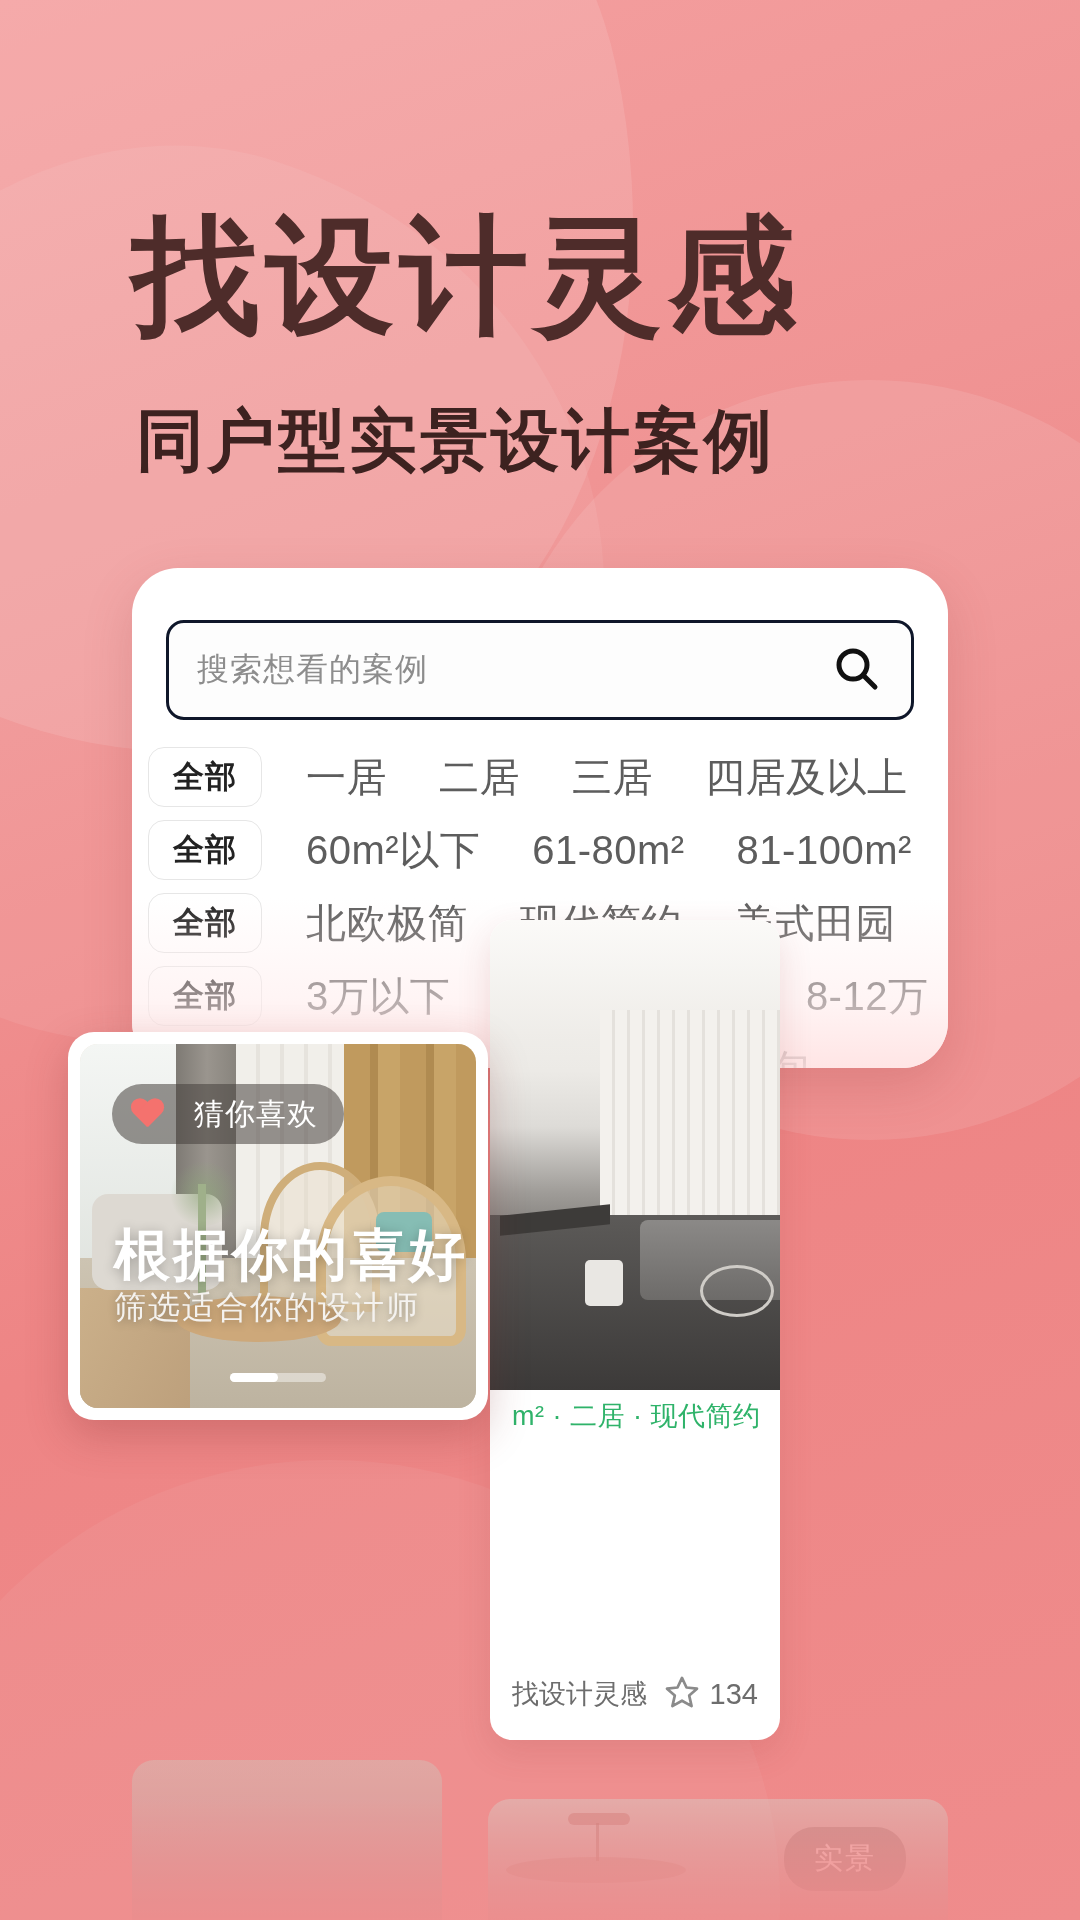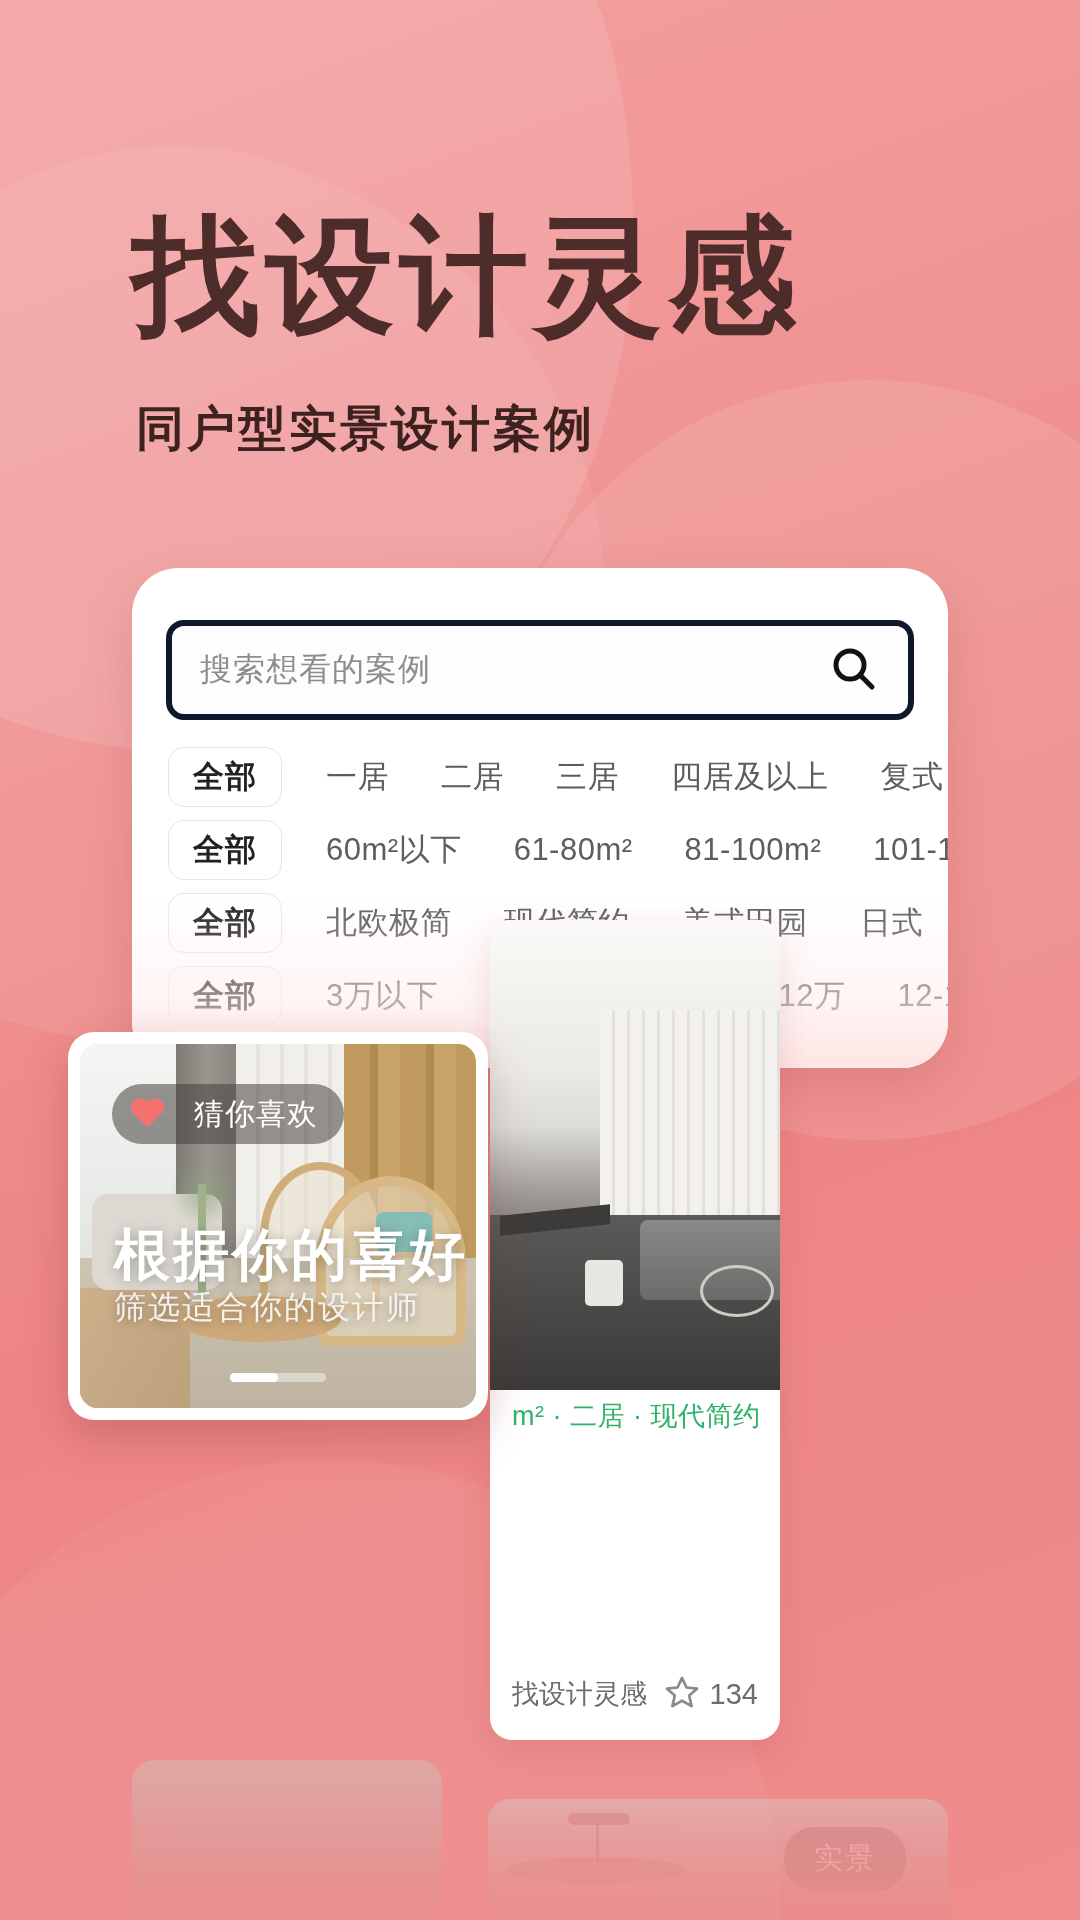--- a/index.html
+++ b/index.html
@@ -52,21 +52,21 @@
   .hero-title {
     position:absolute; left:132px; top:200px;
     font-size:128px; line-height:1.18;
     font-weight:bold;
     letter-spacing:6px;
     color:#4e2c2a;
     white-space:nowrap;
   }
   .hero-sub {
     position:absolute; left:136px; top:400px;
-    font-size:48px; line-height:1.2;
+    font-size:68px; line-height:1.2;
     font-weight:bold;
     letter-spacing:3px;
     color:#3d2220;
     white-space:nowrap;
   }
 
   
   .panel {
     position:absolute;
     left:132px; top:568px;
@@ -80,54 +80,54 @@
   .panel-fade {
     position:absolute; left:0; right:0; bottom:0; height:170px;
     background:linear-gradient(to bottom, rgba(255,255,255,0) 0%, rgba(255,236,236,0.55) 60%, rgba(255,226,226,0.9) 100%);
     pointer-events:none;
   }
 
   .search-bar {
     position:absolute; left:34px; top:52px;
     width:748px; height:100px;
     background:#fdfdfd;
-    border:6px solid #0f172a;
+    border:3px solid #0f172a;
     border-radius:18px;
     display:flex; align-items:center;
     padding:0 28px;
   }
   .search-ph {
     font-size:32px; color:#8d8d8d;
     flex:1;
     letter-spacing:1px;
   }
   .search-icon svg { display:block; }
 
   .filters { position:absolute; left:0; top:178px; width:100%; }
   .frow {
     display:flex; align-items:center;
     height:62px;
     margin-bottom:11px;
-    padding-left:36px;
+    padding-left:16px;
     white-space:nowrap;
   }
   .chip-all {
     flex:0 0 auto;
     width:114px; height:60px;
     border:1px solid #e6e6e6;
     border-radius:16px;
     background:#fff;
     display:flex; align-items:center; justify-content:center;
     font-size:31px; font-weight:bold; color:#222;
     letter-spacing:1px;
     margin-right:18px;
   }
   .frow-items { display:flex; align-items:center; }
   .fitem {
-    font-size:31px; color:#5d5d5d;
+    font-size:40px; color:#5d5d5d;
     padding:0 26px;
     letter-spacing:0.5px;
   }
 
   
   .card-right {
     position:absolute;
     left:490px; top:920px;
     width:290px; height:820px;
     z-index:6;

